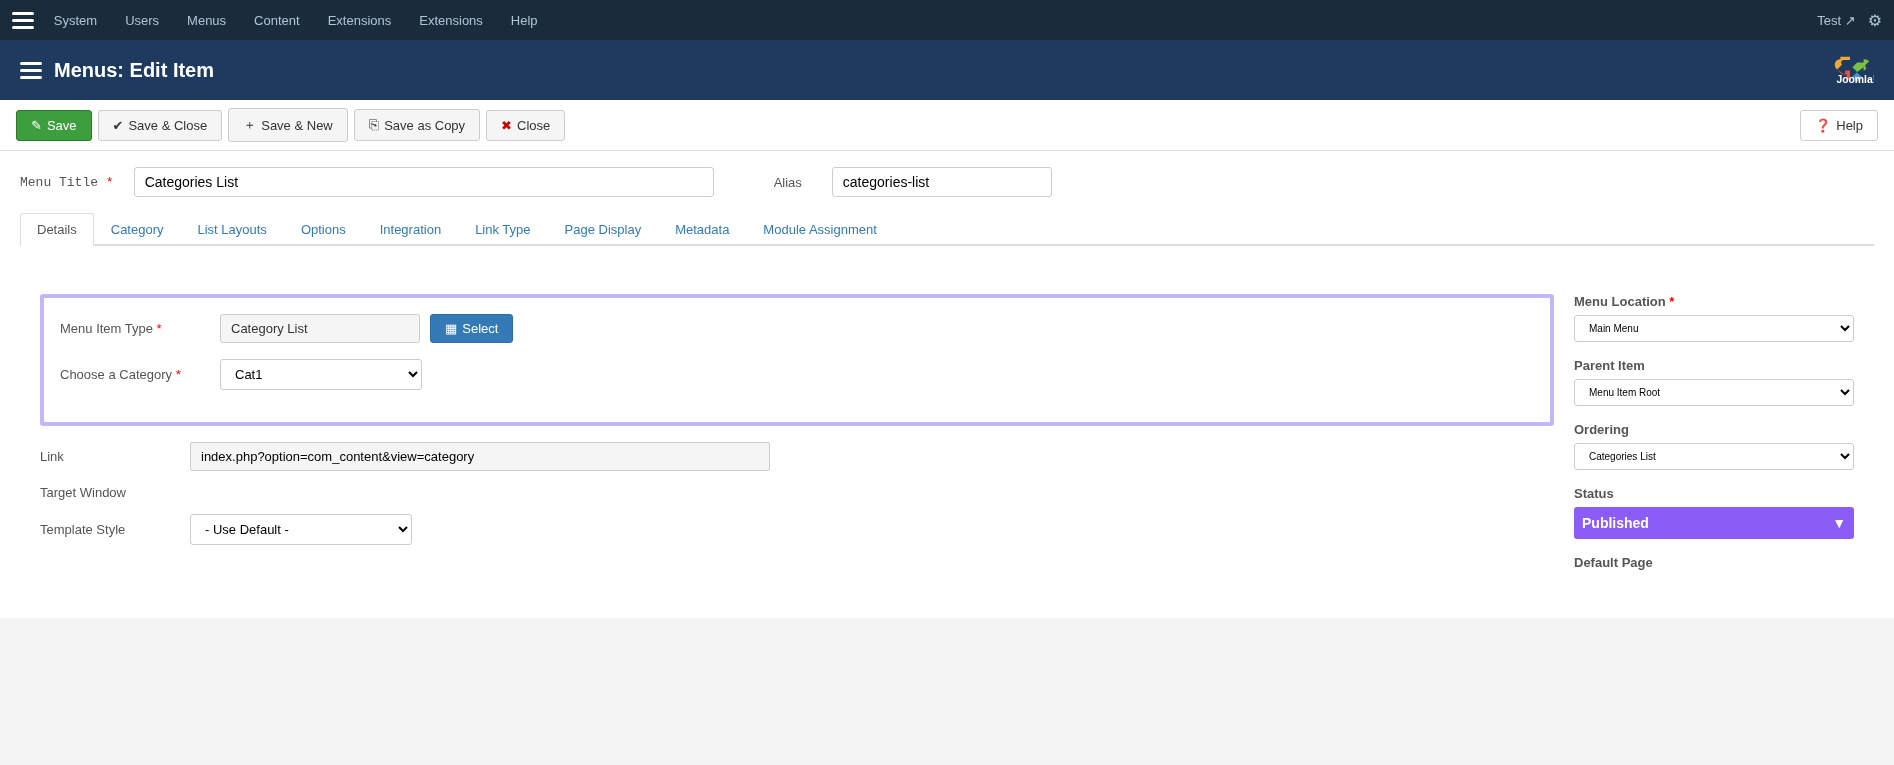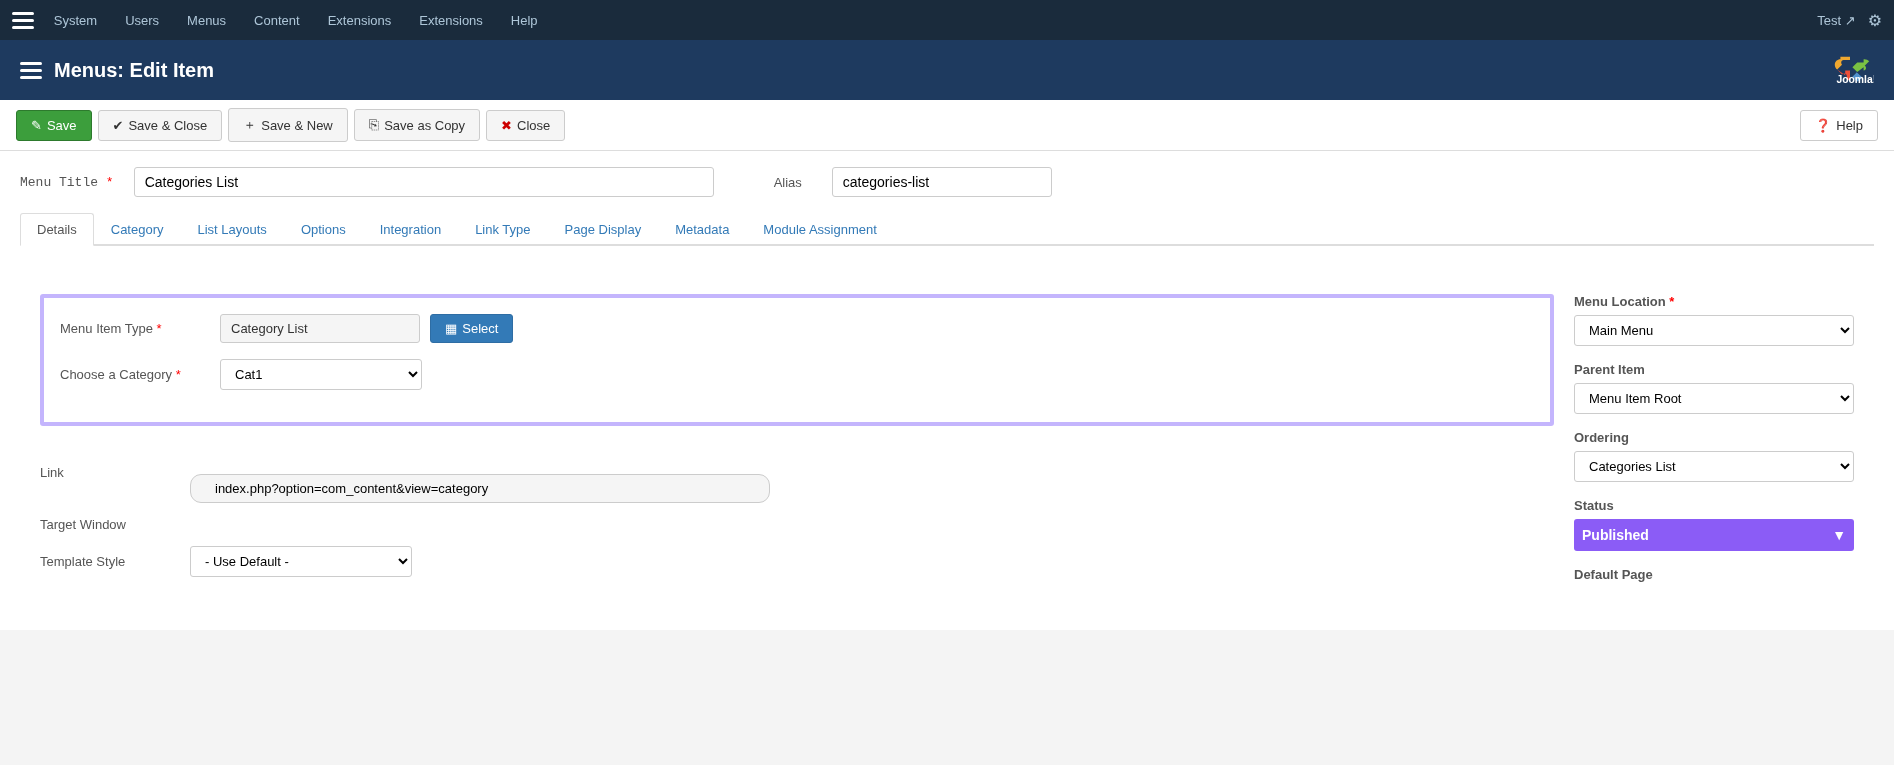--- a/index.html
+++ b/index.html
@@ -141,33 +141,33 @@
     }
 
     
     .link-row {
       display: flex; align-items: center; margin-bottom: 14px;
     }
     .link-label {
       width: 150px; font-size: 13px; color: #555;
     }
     .link-input {
-      padding: 6px 24px; border: 1px solid #ccc; border-radius: 11px;
-      background: #f5f5f5; font-size: 13px; width: 580px; margin-top: 32px;
+      padding: 6px 10px; border: 1px solid #ccc; border-radius: 2px;
+      background: #f5f5f5; font-size: 13px; width: 580px;
     }
 
     
     .right-section { margin-bottom: 16px; }
     .right-label {
       font-size: 13px; color: #555; margin-bottom: 6px; font-weight: bold;
     }
     .right-label .req { color: red; }
     .right-select {
       width: 100%; padding: 6px 10px; border: 1px solid #ccc;
-      border-radius: 3px; font-size: 13px; background: #fff; cursor: pointer;
+      border-radius: 3px; font-size: 10px; background: #fff; cursor: pointer;
     }
     .status-btn {
       width: 100%; padding: 8px; background: #8b5cf6; color: #fff;
       border: none; border-radius: 3px; font-size: 14px; font-weight: bold;
       cursor: pointer; text-align: left; display: flex; align-items: center;
       justify-content: space-between;
     }
 
     
     .joomla-svg { width: 40px; height: 28px; }

